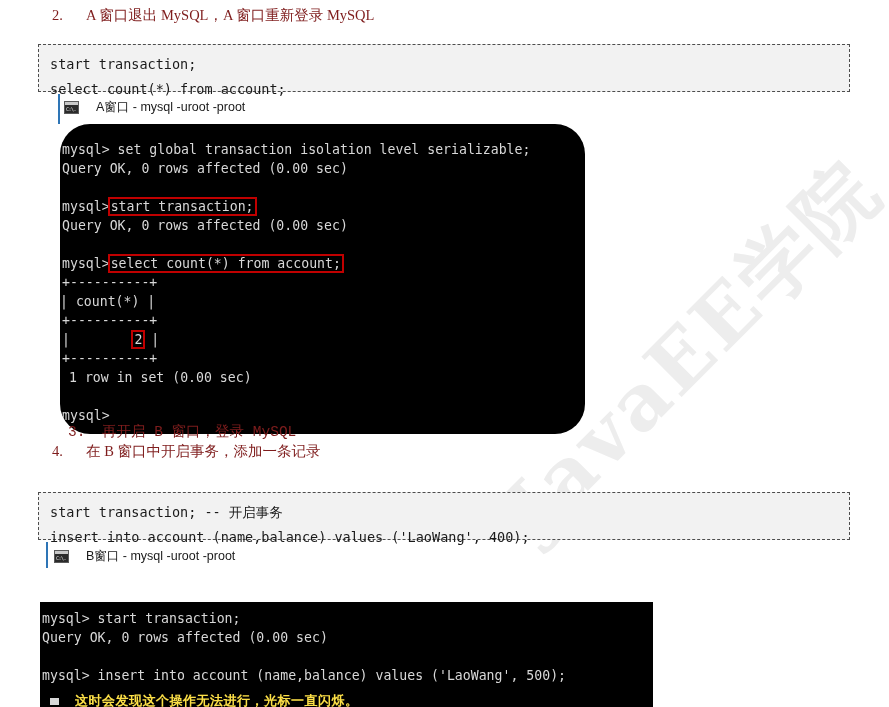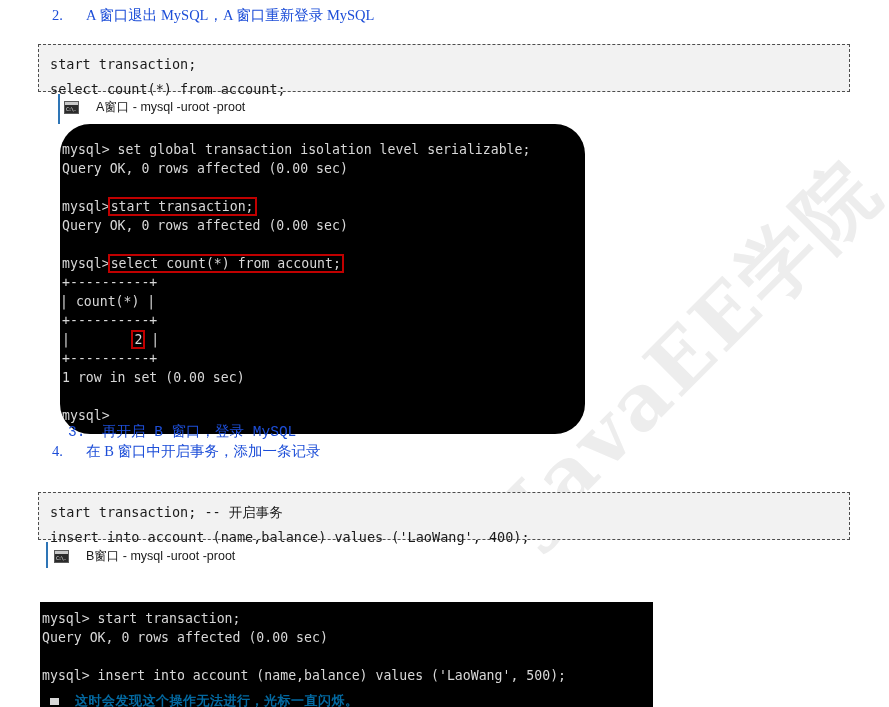--- a/index.html
+++ b/index.html
@@ -43,21 +43,21 @@
     position: relative;
     z-index: 2;
     width: 889px;
     height: 707px;
   }
 
   .list-item {
     position: absolute;
     font-family: "Liberation Serif", "DejaVu Serif", serif;
     font-size: 14.5px;
-    color: #1d4ed8;
+    color: #7f1d1d;
     white-space: nowrap;
     line-height: 1;
   }
   .list-num {
     display: inline-block;
     width: 34px;
   }
 
   
   .code-block {
@@ -136,21 +136,21 @@
   .term-line.blank { color: transparent; }
 
   .hl-box {
     outline: 2px solid #c00000;
     outline-offset: 0px;
     padding: 0 1px;
     position: relative;
   }
 
   .redtext {
-    color: #0369a1;
+    color: #fde047;
     font-family: "Liberation Sans", "DejaVu Sans", sans-serif;
     font-weight: 700;
     font-size: 13px;
     letter-spacing: 0.5px;
   }
   .cursor-block {
     display: inline-block;
     width: 9px;
     height: 7px;
     background: #d8d8d8;
@@ -187,21 +187,21 @@
     <div class="term-line blank">&nbsp;</div>
     <div class="term-line" style="padding-left:2px;"><span>mysql&gt;</span><span class="hl-box">start transaction;</span></div>
     <div class="term-line" style="padding-left:2px;">Query OK, 0 rows affected (0.00 sec)</div>
     <div class="term-line blank">&nbsp;</div>
     <div class="term-line" style="padding-left:2px;"><span>mysql&gt;</span><span class="hl-box">select count(*) from account;</span></div>
     <div class="term-line" style="padding-left:2px;">+----------+</div>
     <div class="term-line" style="padding-left:0;">| count(*) |</div>
     <div class="term-line" style="padding-left:2px;">+----------+</div>
     <div class="term-line" style="padding-left:2px;"><span>|        </span><span class="hl-box">2</span><span> |</span></div>
     <div class="term-line" style="padding-left:2px;">+----------+</div>
-    <div class="term-line" style="padding-left:2px;">1 row in set (0.00 sec)</div>
+    <div class="term-line" style="padding-left:9px;">1 row in set (0.00 sec)</div>
     <div class="term-line blank">&nbsp;</div>
     <div class="term-line" style="padding-left:2px;">mysql&gt;</div>
   </div>
 
   <div class="list-item" style="left:68px; top:425px;font-family:Liberation Mono, monospace;">
     <span class="list-num">3.</span><span>再开启 B 窗口，登录 MySQL</span>
   </div>
 
   <div class="list-item" style="left:52px; top:444px;">
     <span class="list-num">4.</span><span>在 B 窗口中开启事务，添加一条记录</span>

